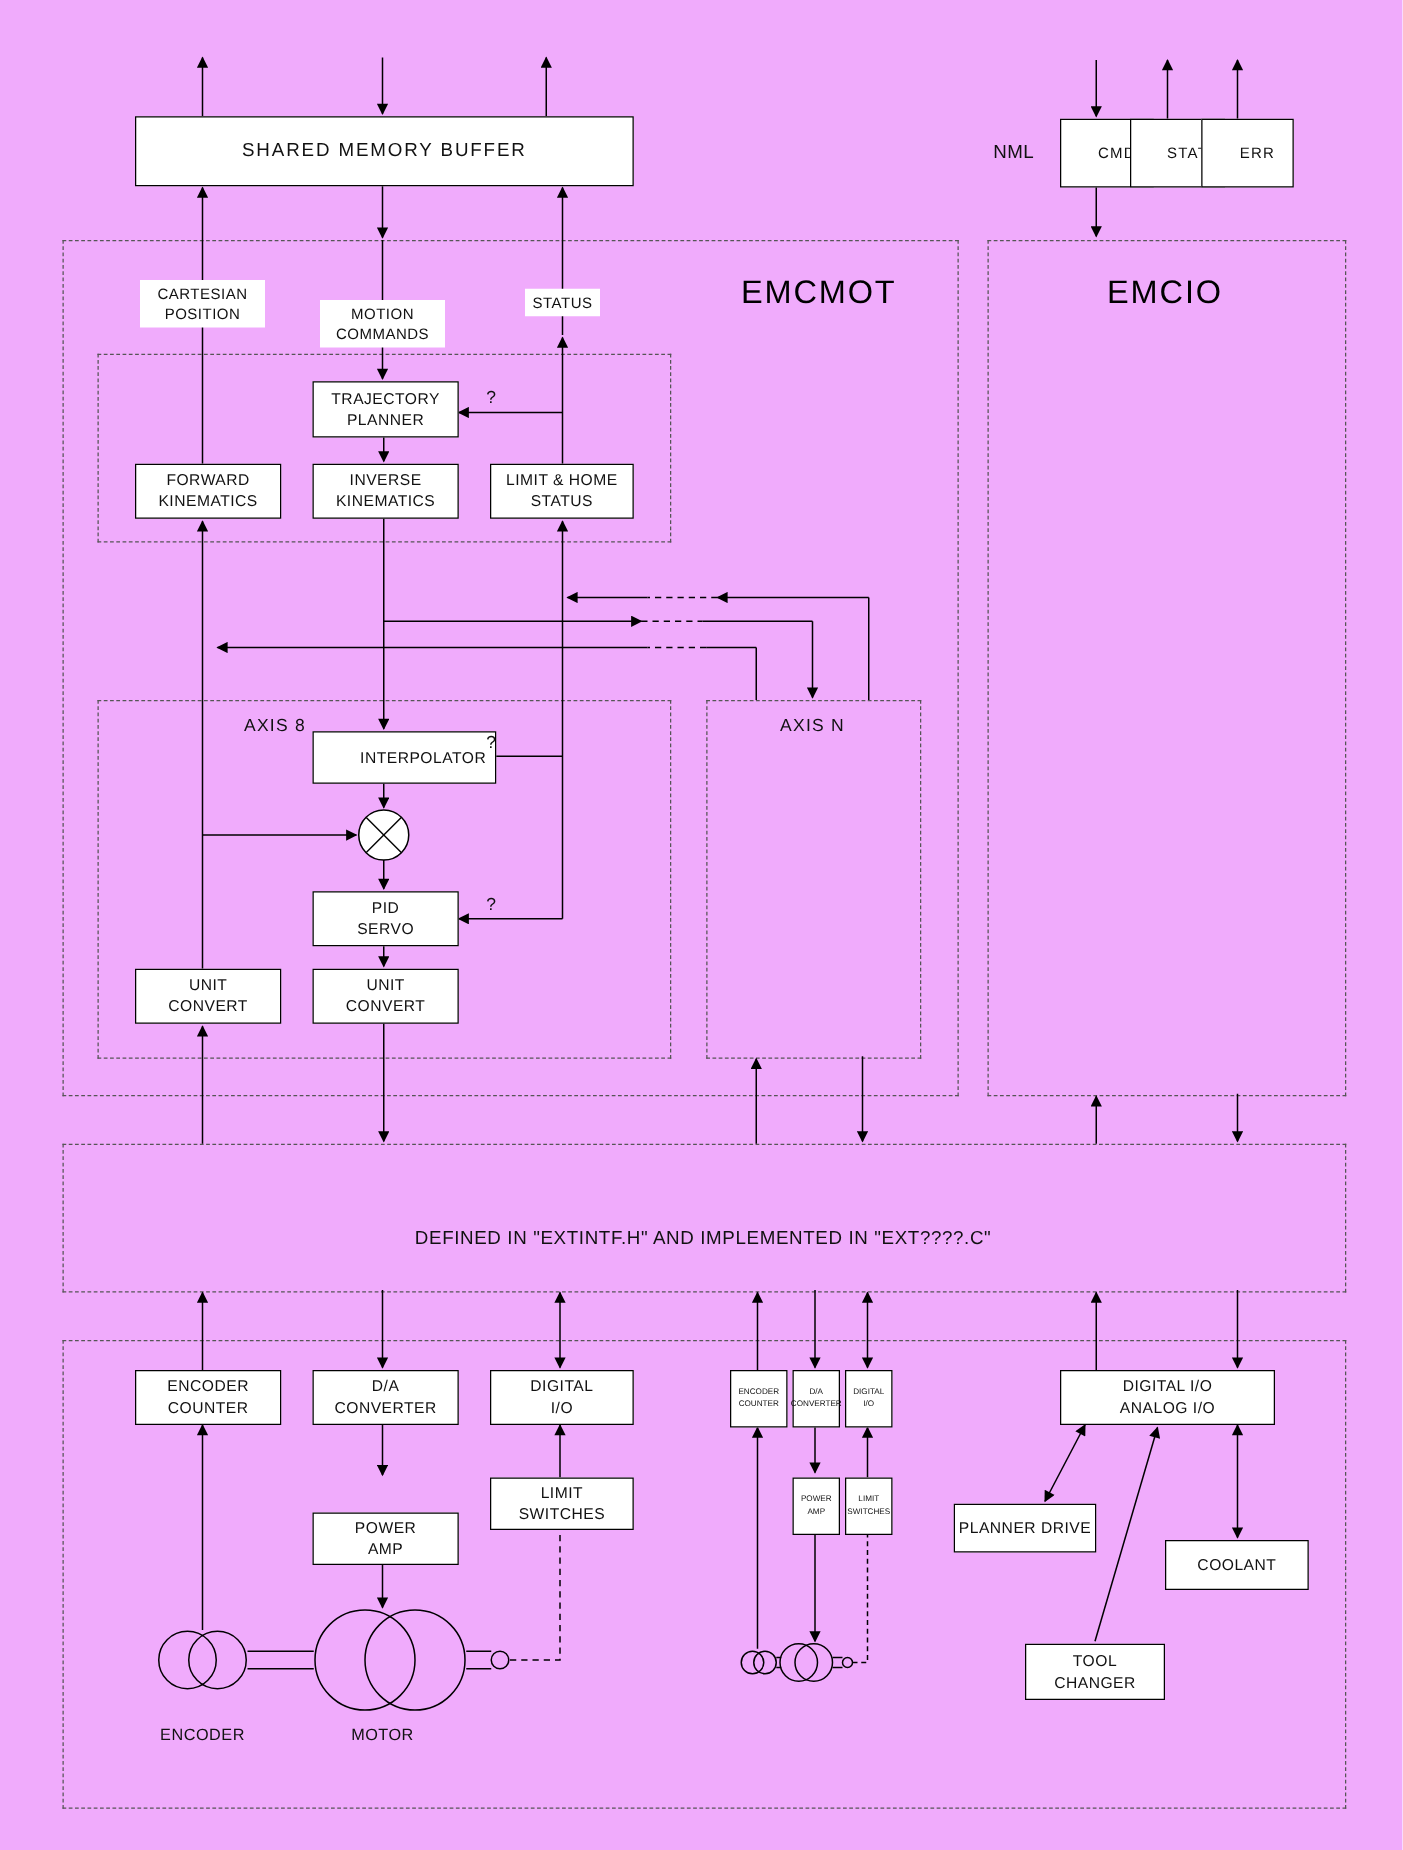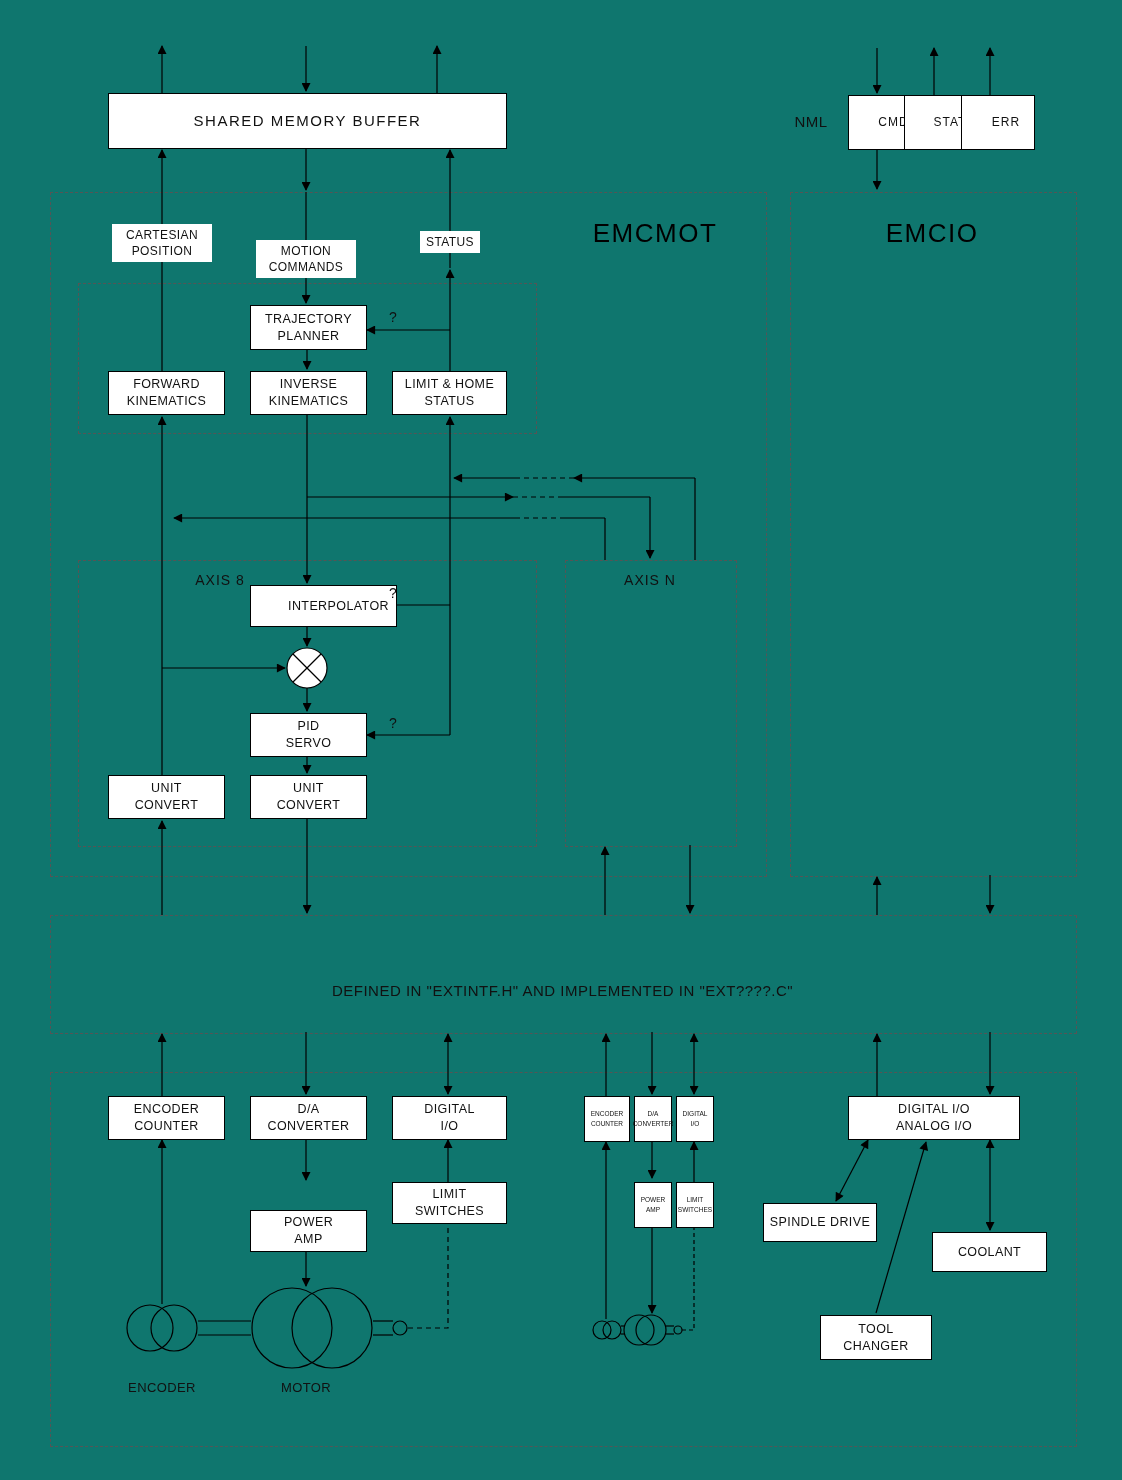--- a/index.html
+++ b/index.html
@@ -1,16 +1,16 @@
 <!DOCTYPE html>
 <html><head>
 <meta charset="utf-8">
 <style>
   html,body{margin:0;padding:0;background:#fff;}
-  .canvas{position:relative;width:1122px;height:1480px;background:#0f766e;
+  .canvas{position:relative;width:1122px;height:1480px;background:#f0abfc;
           font-family:"Liberation Sans",sans-serif;color:#111;overflow:hidden;}
   svg.wires{position:absolute;left:0;top:0;z-index:1;}
   .region{position:absolute;border:1px dashed #555;background:transparent;z-index:0;}
   .box{position:absolute;z-index:2;border:1px solid #000;background:#fff;
        display:flex;align-items:center;justify-content:center;text-align:center;
        white-space:pre-line;font-size:12.5px;line-height:1.35;letter-spacing:.4px;}
   .mini{font-size:6.5px;line-height:1.5;letter-spacing:0;}
   .lbl{position:absolute;z-index:2;display:flex;align-items:center;justify-content:center;
        text-align:center;white-space:pre-line;font-size:12.5px;line-height:1.35;letter-spacing:.4px;}
   .maskbg{background:#fff;}
@@ -228,21 +228,21 @@
 CONVERTER</div>
   <div class="box mini" style="left:676px;top:1096px;width:36px;height:44px;">DIGITAL
 I/O</div>
   <div class="box mini" style="left:634px;top:1182px;width:36px;height:44px;">POWER
 AMP</div>
   <div class="box mini" style="left:676px;top:1182px;width:36px;height:44px;">LIMIT
 SWITCHES</div>
 
   <div class="box" style="left:848px;top:1096px;width:170px;height:42px;">DIGITAL I/O
 ANALOG I/O</div>
-  <div class="box" style="left:763px;top:1203px;width:112px;height:37px;">SPINDLE DRIVE</div>
+  <div class="box" style="left:763px;top:1203px;width:112px;height:37px;">PLANNER DRIVE</div>
   <div class="box" style="left:932px;top:1232px;width:113px;height:38px;">COOLANT</div>
   <div class="box" style="left:820px;top:1315px;width:110px;height:43px;">TOOL
 CHANGER</div>
 
   <div class="lbl" style="left:110px;top:1378px;width:104px;height:20px;font-size:13px;">ENCODER</div>
   <div class="lbl" style="left:254px;top:1378px;width:104px;height:20px;font-size:13px;">MOTOR</div>
 
 </div>
 
 </body></html>

